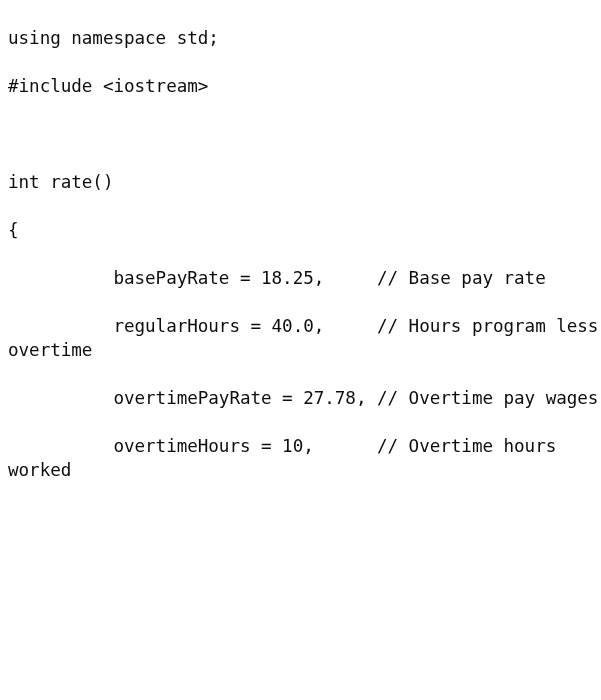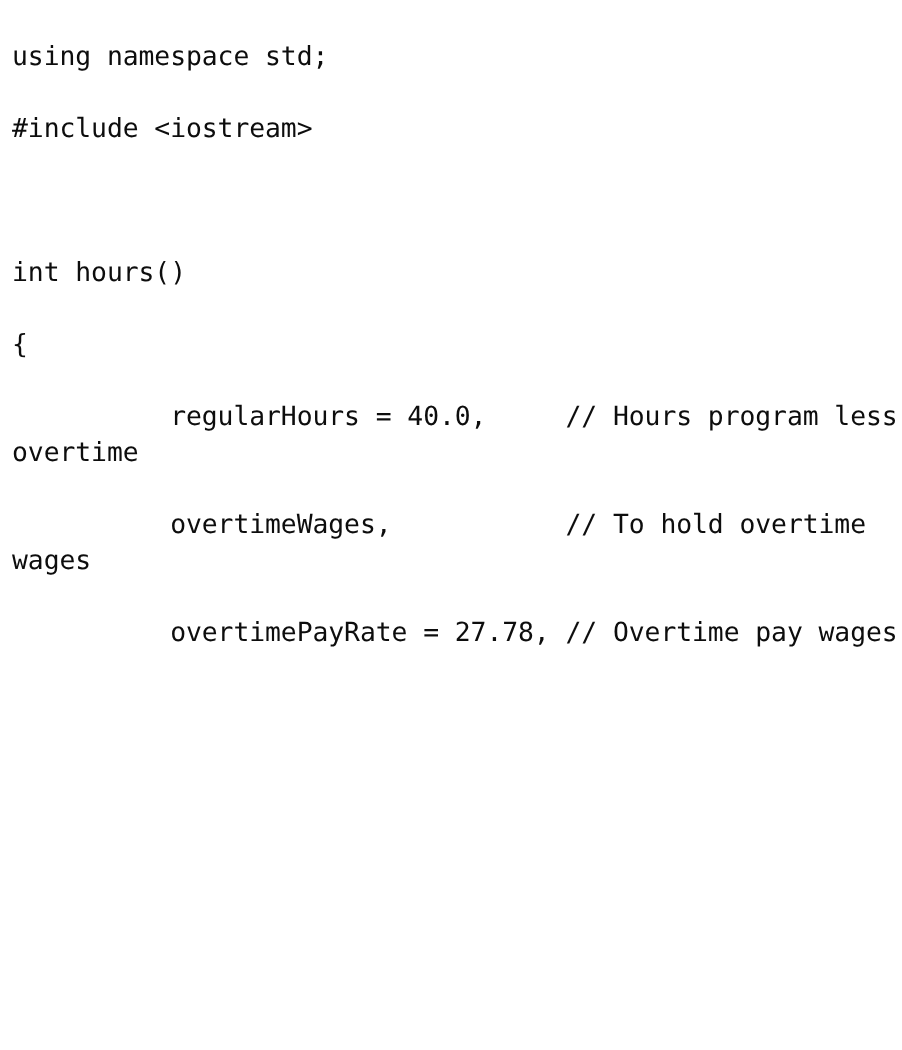--- a/index.html
+++ b/index.html
@@ -38,25 +38,26 @@
     height: 24px;
   }
 </style>
 </head>
 <body>
 
 <pre id="code-listing" style="color: rgb(13, 13, 13); background: rgb(255, 255, 255);">
 <span class="code-line">using namespace std;</span>
 <span class="code-line">#include &lt;iostream&gt;</span>
 <span class="blank-line"></span>
-<span class="code-line">int hours()</span>
+<span class="code-line">int rate()</span>
 <span class="code-line">{</span>
+<span class="code-line">          basePayRate = 18.25,     // Base pay rate</span>
 <span class="code-line">          regularHours = 40.0,     // Hours program less overtime</span>
-<span class="code-line">          overtimeWages,           // To hold overtime wages</span>
 <span class="code-line">          overtimePayRate = 27.78, // Overtime pay wages</span>
+<span class="code-line">          overtimeHours = 10,      // Overtime hours worked</span>
 
 
 
 
 
 
 
 
 
 

